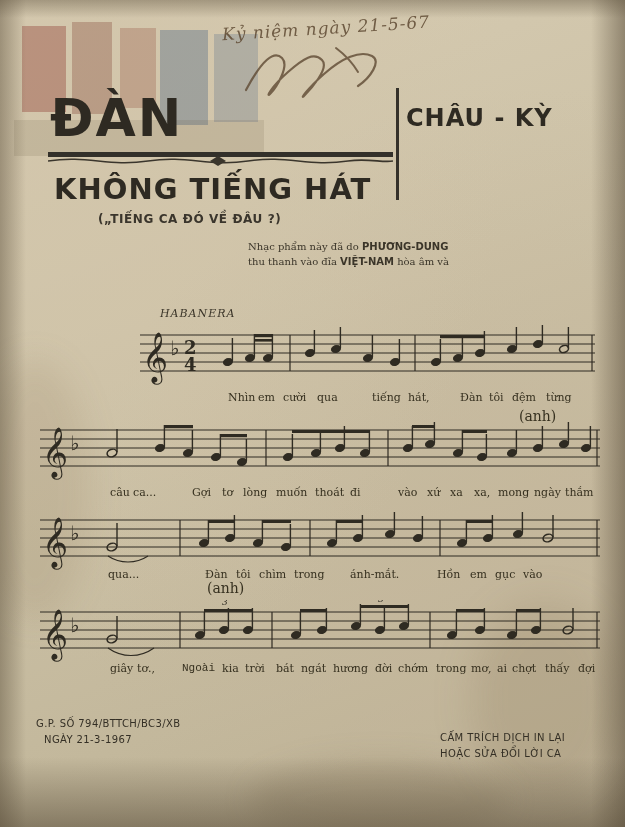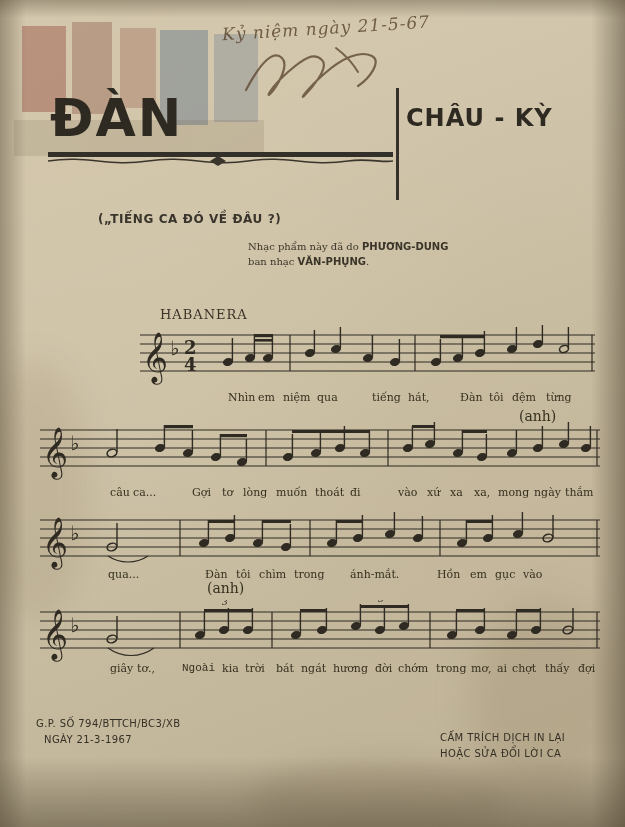--- a/index.html
+++ b/index.html
@@ -138,21 +138,22 @@
     line-height: 1.45;
     color: #3b3529;
   }
   #credits b { font-family: "DejaVu Sans", sans-serif; font-size: 10px; }
 
   
   #tempo {
     position: absolute;
     left: 160px; top: 307px;
     font-family: "DejaVu Serif", serif;
-    font-size: 13px;
+    font-style: italic;
+    font-size: 11px;
     letter-spacing: 1px;
     color: #3b3529;
   }
 
   
   .system { position: absolute; }
   .staff-svg { display: block; }
   .lyric {
     position: absolute;
     font-family: "DejaVu Serif", serif;
@@ -211,27 +212,28 @@
     <path d="M6,46 C22,16 34,6 42,14 C50,22 36,44 30,50 C26,54 30,44 48,28 C64,14 74,8 82,16 C90,24 70,46 64,52 C60,56 66,46 84,30 C102,14 120,6 132,12 C142,17 130,34 118,42" fill="none" stroke="#5f4a33" stroke-width="2.2" stroke-linecap="round"></path>
     <path d="M96,4 C104,10 112,18 118,28" fill="none" stroke="#5f4a33" stroke-width="2" stroke-linecap="round"></path>
   </svg>
 
   <div id="title-dan">ĐÀN</div>
   <div id="title-rule"></div>
   <svg id="title-deco" viewBox="0 0 345 12" preserveAspectRatio="none">
     <path d="M0,6 C40,0 60,12 100,6 C140,0 160,12 200,6 C240,0 260,12 300,6 C320,3 335,8 345,6" fill="none" stroke="#3a352c" stroke-width="1.6"></path>
     <polygon points="170,1 178,6 170,11 162,6" fill="#3a352c"></polygon>
   </svg>
+  <div id="title-sub">KHÔNG TIẾNG HÁT</div>
   <div id="title-alt">(„TIẾNG CA ĐÓ VỀ ĐÂU ?)</div>
   <div id="vbar"></div>
   <div id="author">CHÂU - KỲ</div>
 
   <div id="credits">
     <div><span>Nhạc phẩm này đã do </span><b>PHƯƠNG-DUNG</b></div>
-    <div><span>ban nhạc </span><b>VĂN-PHỤNG</b><span>.</span></div>
+    <div><span>thu thanh vào đĩa </span><b>VIỆT-NAM</b><span> hòa âm và</span></div>
   </div>
 
   <div id="tempo">HABANERA</div>
 
   <div class="system" style="left:140px; top:325px;">
     <svg class="staff-svg" width="460" height="60" viewBox="0 0 460 60">
       <g stroke="#2f2b22" stroke-width="1">
         <line x1="0" y1="10" x2="455" y2="10"></line>
         <line x1="0" y1="19" x2="455" y2="19"></line>
         <line x1="0" y1="28" x2="455" y2="28"></line>
@@ -284,21 +286,21 @@
         <ellipse cx="398" cy="19" rx="4.6" ry="3.4" transform="rotate(-20 398 19)"></ellipse>
         <line x1="402.4" y1="18" x2="402.4" y2="0" stroke-width="1.4"></line>
         <ellipse cx="424" cy="24" rx="4.6" ry="3.4" transform="rotate(-20 424 24)" fill="none" stroke-width="1.6"></ellipse>
         <line x1="428.4" y1="23" x2="428.4" y2="2" stroke-width="1.4"></line>
       </g>
       <line x1="452" y1="10" x2="452" y2="46" stroke="#2f2b22" stroke-width="1.2"></line>
     </svg>
   </div>
   <div class="lyric" style="top:391px; left:228px;">Nhìn</div>
   <div class="lyric" style="top:391px; left:258px;">em</div>
-  <div class="lyric" style="top:391px; left:283px;">niệm</div>
+  <div class="lyric" style="top:391px; left:283px;">cười</div>
   <div class="lyric" style="top:391px; left:317px;">qua</div>
   <div class="lyric" style="top:391px; left:372px;">tiếng</div>
   <div class="lyric" style="top:391px; left:408px;">hát,</div>
   <div class="lyric" style="top:391px; left:460px;">Đàn</div>
   <div class="lyric" style="top:391px; left:489px;">tôi</div>
   <div class="lyric" style="top:391px; left:512px;">đệm</div>
   <div class="lyric" style="top:391px; left:546px;">từng</div>
   <div class="lyric-small" style="top:408px; left:519px;">(anh)</div>
 
   <div class="system" style="left:40px; top:420px;">

